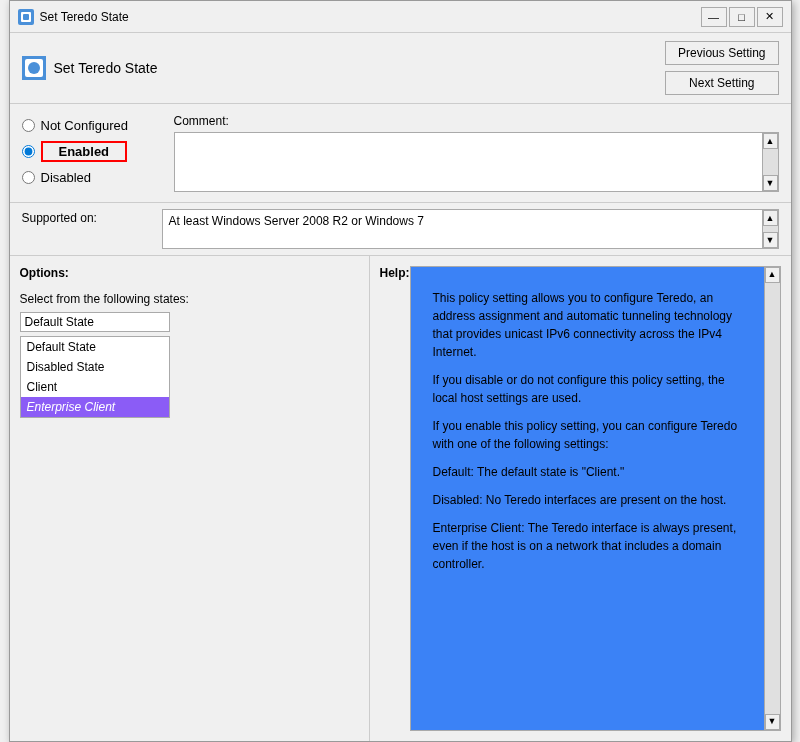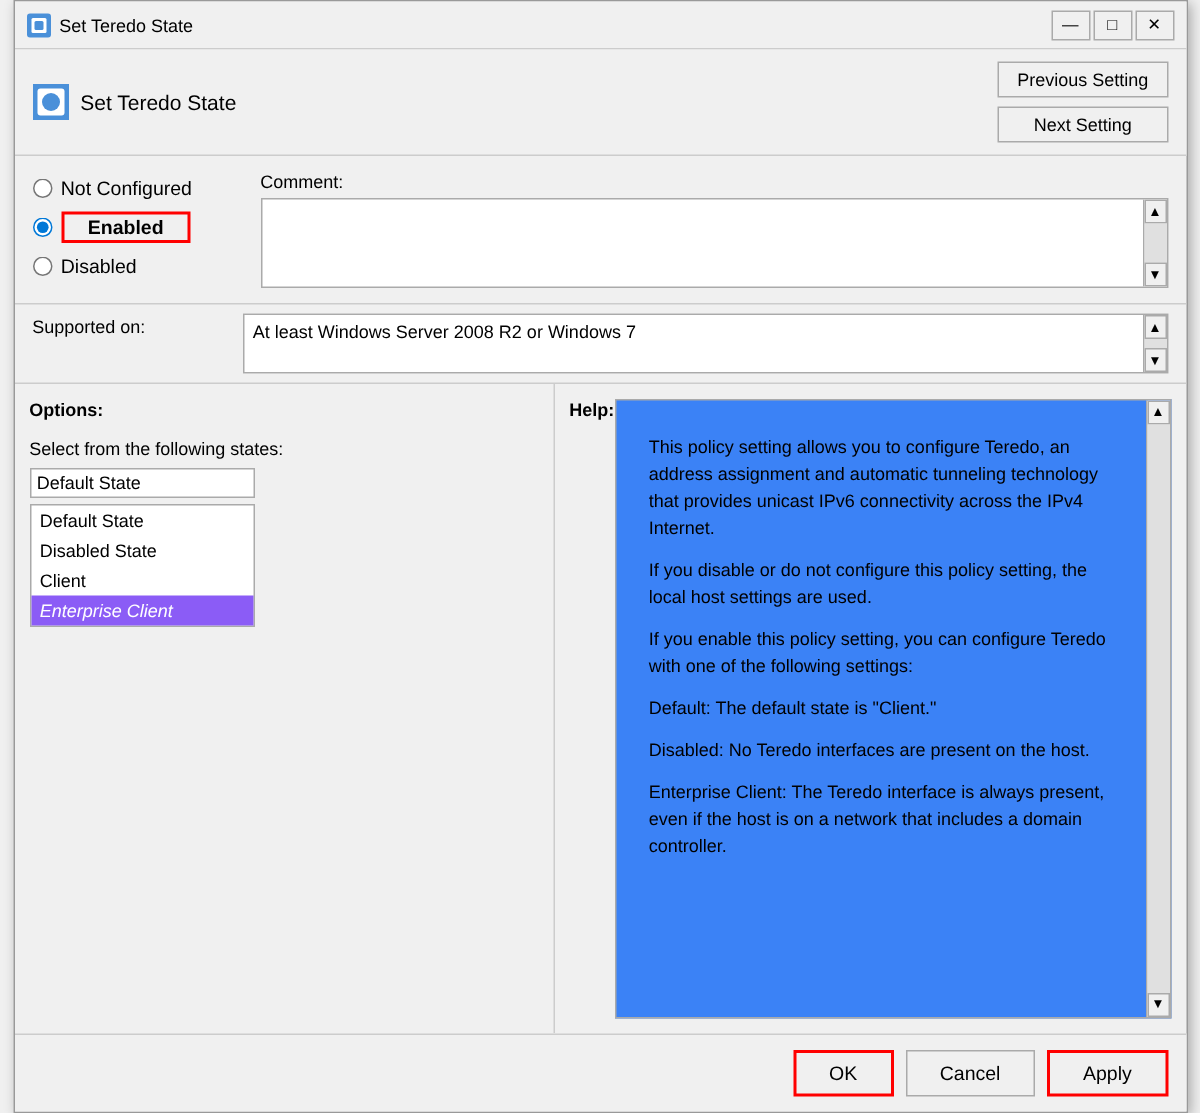--- a/index.html
+++ b/index.html
@@ -429,18 +429,13 @@
           <div class="help-scrollbar">
             <div class="scroll-arrow">▲</div>
             <div class="scroll-thumb"></div>
             <div class="scroll-arrow">▼</div>
           </div>
         </div>
       </div>
     </div>
   </div>
 
-  <div class="footer">
-    <button class="footer-btn highlighted">OK</button>
-    <button class="footer-btn">Cancel</button>
-    <button class="footer-btn highlighted">Apply</button>
-  </div>
 </div>
 
 </body></html>

